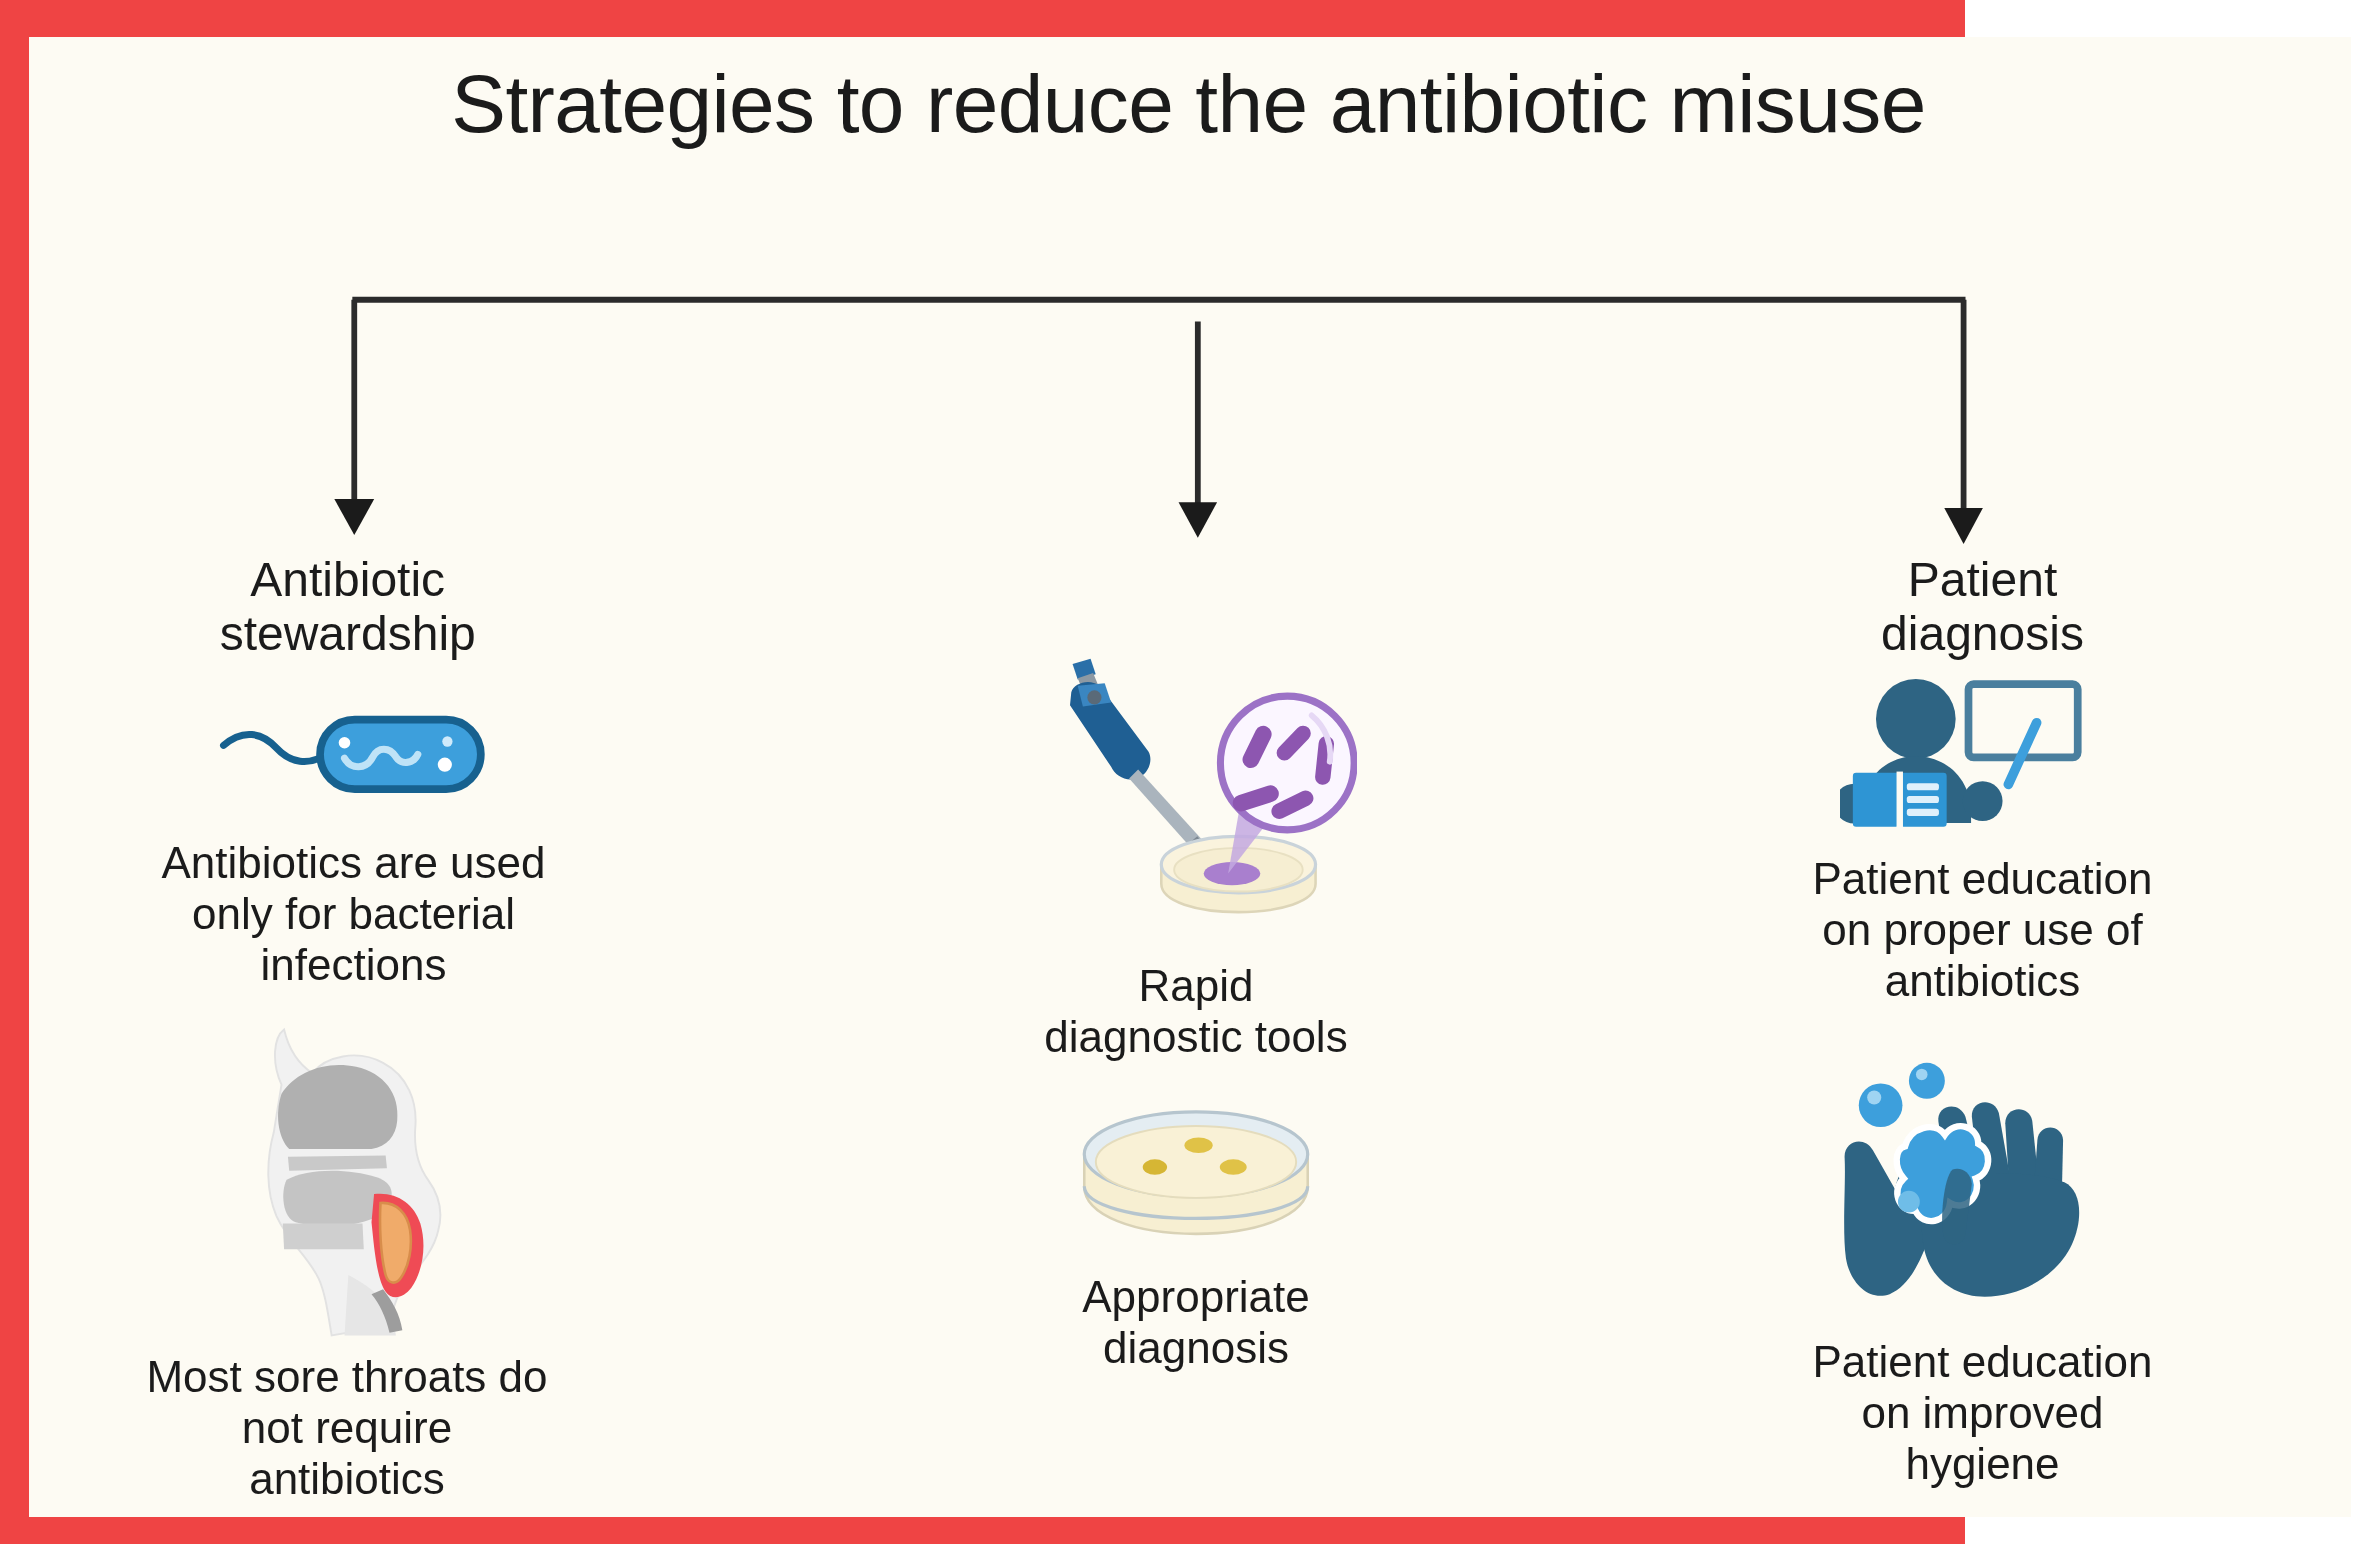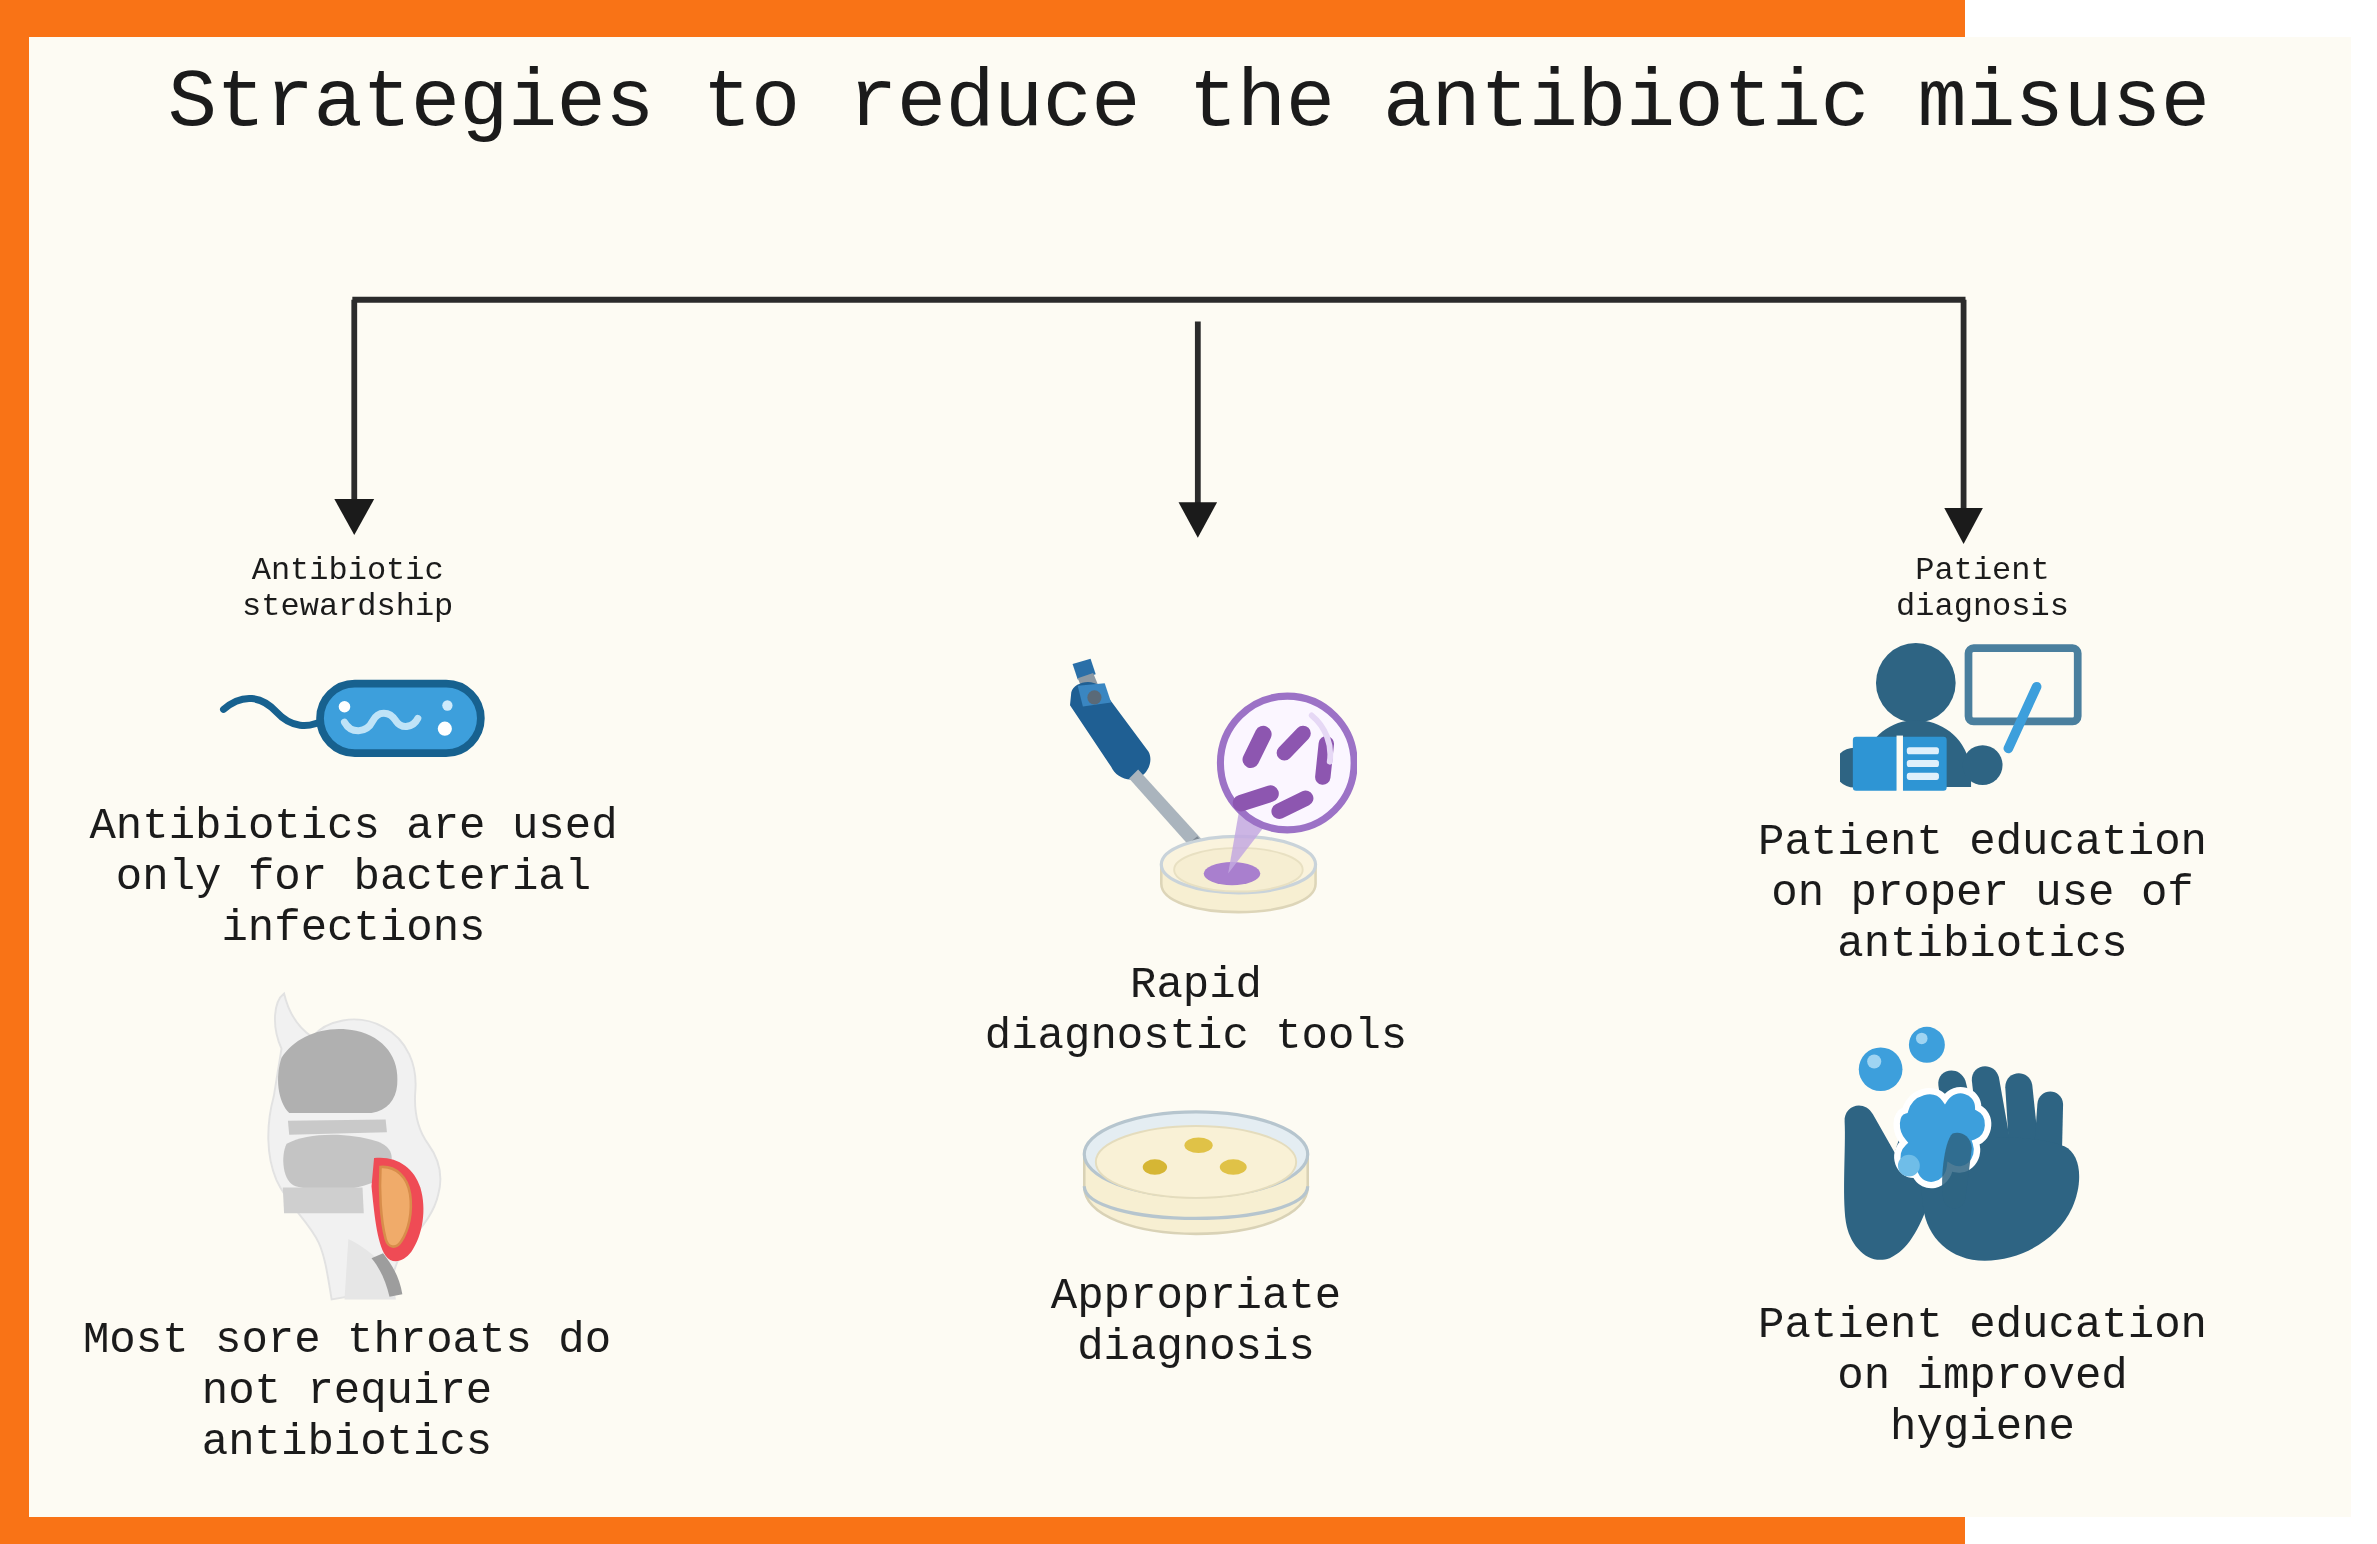--- a/index.html
+++ b/index.html
@@ -11,22 +11,21 @@
     width: 2377px;
     height: 1544px;
     font-family: "Liberation Sans", sans-serif;
     overflow: hidden;
   }
 
   #canvas {
     position: relative;
     width: 1965px;
     height: 1544px;
-    background: #f97316;
-    font-family: Liberation Mono, monospace;
+    background: #ef4444;
   }
 
   
   #panel {
     position: absolute;
     left: 29px;
     top: 37px;
     width: 2322px;
     height: 1480px;
     background: #fdfbf3;
@@ -61,21 +60,21 @@
     position: absolute;
     top: 553px;
     width: 662px;
     text-align: center;
   }
   #col-0 { left: 22.5px; }
   #col-1 { left: 865px; }
   #col-2 { left: 1637px; }
 
   .col-heading {
-    font-size: 32px;
+    font-size: 48px;
     line-height: 1.13;
     color: #1b1b1b;
     white-space: pre-line;
   }
   #col-0 .col-heading { margin-left: -11.6px; }
   #col-2 .col-heading { margin-left: 29px; }
 
   .block {
     position: relative;
     width: 100%;

